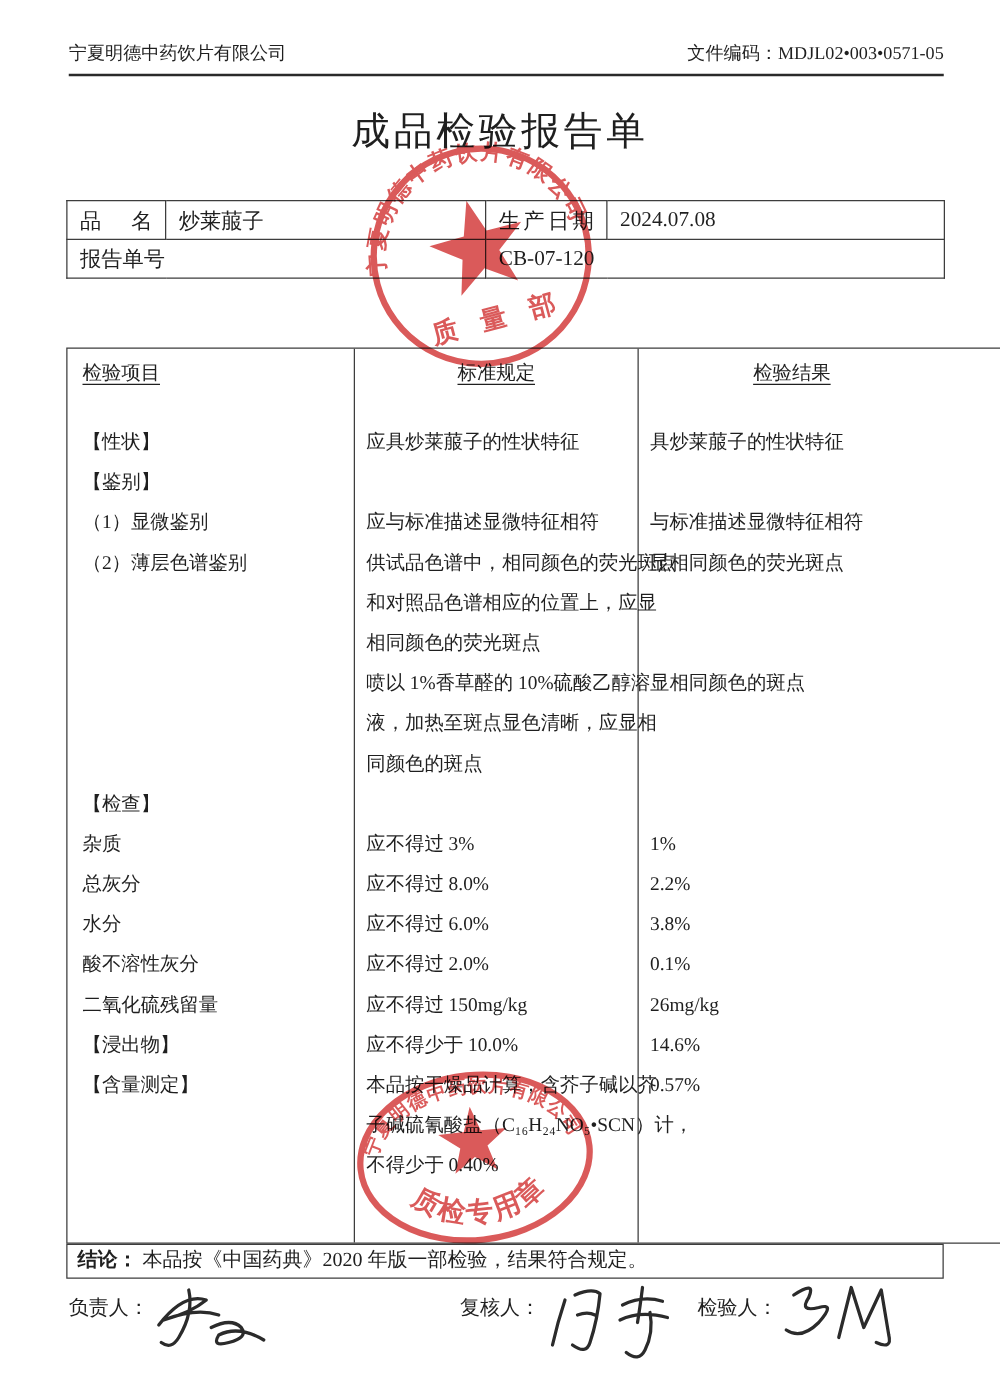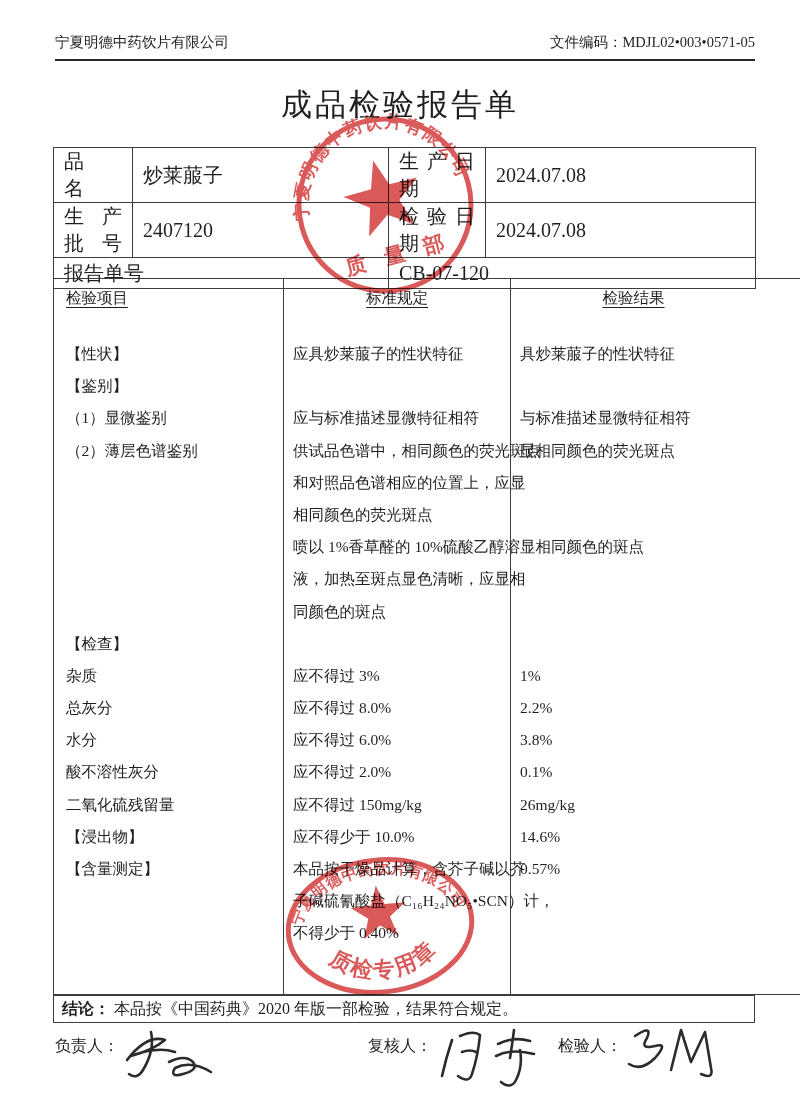--- a/index.html
+++ b/index.html
@@ -8,22 +8,22 @@
   .page{position:relative; width:800px; height:1099px; background:#ffffff; overflow:hidden;padding-left:44px;}
 
   
   .hdr{position:absolute; left:55px; top:33px; width:700px; display:flex;
        justify-content:space-between; align-items:flex-end; font-size:14.5px;
        border-bottom:2px solid #2a2a2a; padding-bottom:7px;}
   .title{position:absolute; left:0; top:84px; width:100%; text-align:center;
          font-size:31px; font-weight:normal; letter-spacing:3px;}
 
   
-  table.info{position:absolute; left:53px; top:147px; width:702px;
-             border-collapse:collapse; table-layout:fixed; font-size:20px;}
+  table.info{position:absolute; left:53px; top:160px; width:702px;
+             border-collapse:collapse; table-layout:fixed; font-size:17px;}
   table.info td{border:1px solid var(--line); height:31px; padding:0 10px; vertical-align:middle;}
   td.lbl{text-align:justify; text-align-last:justify;}
   td.lbl-left{text-align:left; text-align-last:left;}
 
   
   .main{position:absolute; left:53px; top:278px; width:794px; height:717px;
         display:flex; border:1px solid var(--line); border-bottom:1px solid var(--line);}
   .col{height:100%; border-right:1px solid var(--line); font-size:15.5px;}
   .col:last-child{border-right:none;}
   .col-items{width:230px;}
@@ -73,26 +73,20 @@
         <col style="width:79px">
         <col style="width:256px">
         <col style="width:97px">
         <col style="width:270px">
       </colgroup>
     <tbody>
         <tr>
       <td class="lbl">品　名</td>
       <td>炒莱菔子</td>
       <td class="lbl">生产日期</td>
-      <td>2024.07.08</td>
-    </tr>
-    <tr>
-      <td class="lbl">生产批号</td>
-      <td>2407120</td>
-      <td class="lbl">检验日期</td>
       <td>2024.07.08</td>
     </tr>
     <tr>
       <td class="lbl lbl-left" colspan="2">报告单号</td>
       <td colspan="2">CB-07-120</td>
     </tr>
   </tbody>
     </table>
 
   <div class="main">

